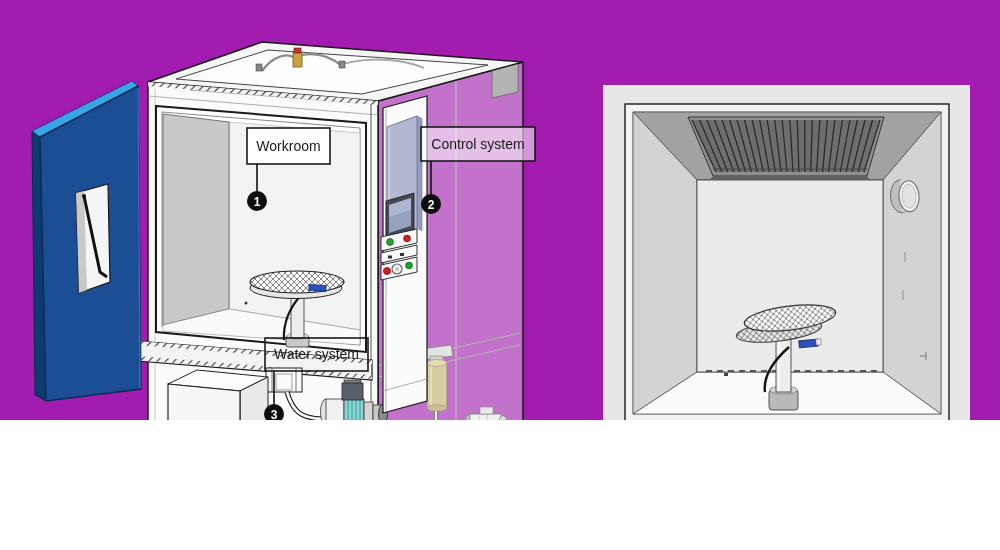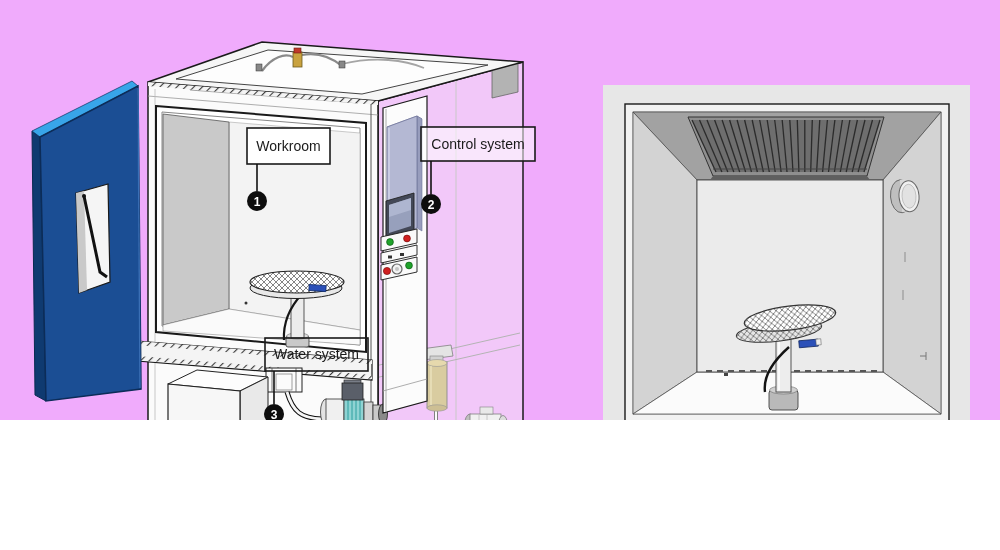--- a/index.html
+++ b/index.html
@@ -1,16 +1,16 @@
 <!DOCTYPE html>
 <html><head>
 <meta charset="utf-8">
 <style>
   html,body{margin:0;padding:0;background:#ffffff;}
-  .canvas{position:relative;width:1000px;height:420px;background:#f0abfc;overflow:hidden;}
+  .canvas{position:relative;width:1000px;height:420px;background:#a21caf;overflow:hidden;}
   svg{position:absolute;inset:0;display:block;}
   svg text{font-family:"Liberation Sans", sans-serif;fill:#1a1a1a;}
   .label-text{font-size:14px;}
   .callout-num{font-size:12px;font-weight:bold;fill:#ffffff;}
 </style>
 </head>
 <body>
 
 <div class="canvas">
 <svg width="1000" height="550" viewBox="0 0 1000 550">

